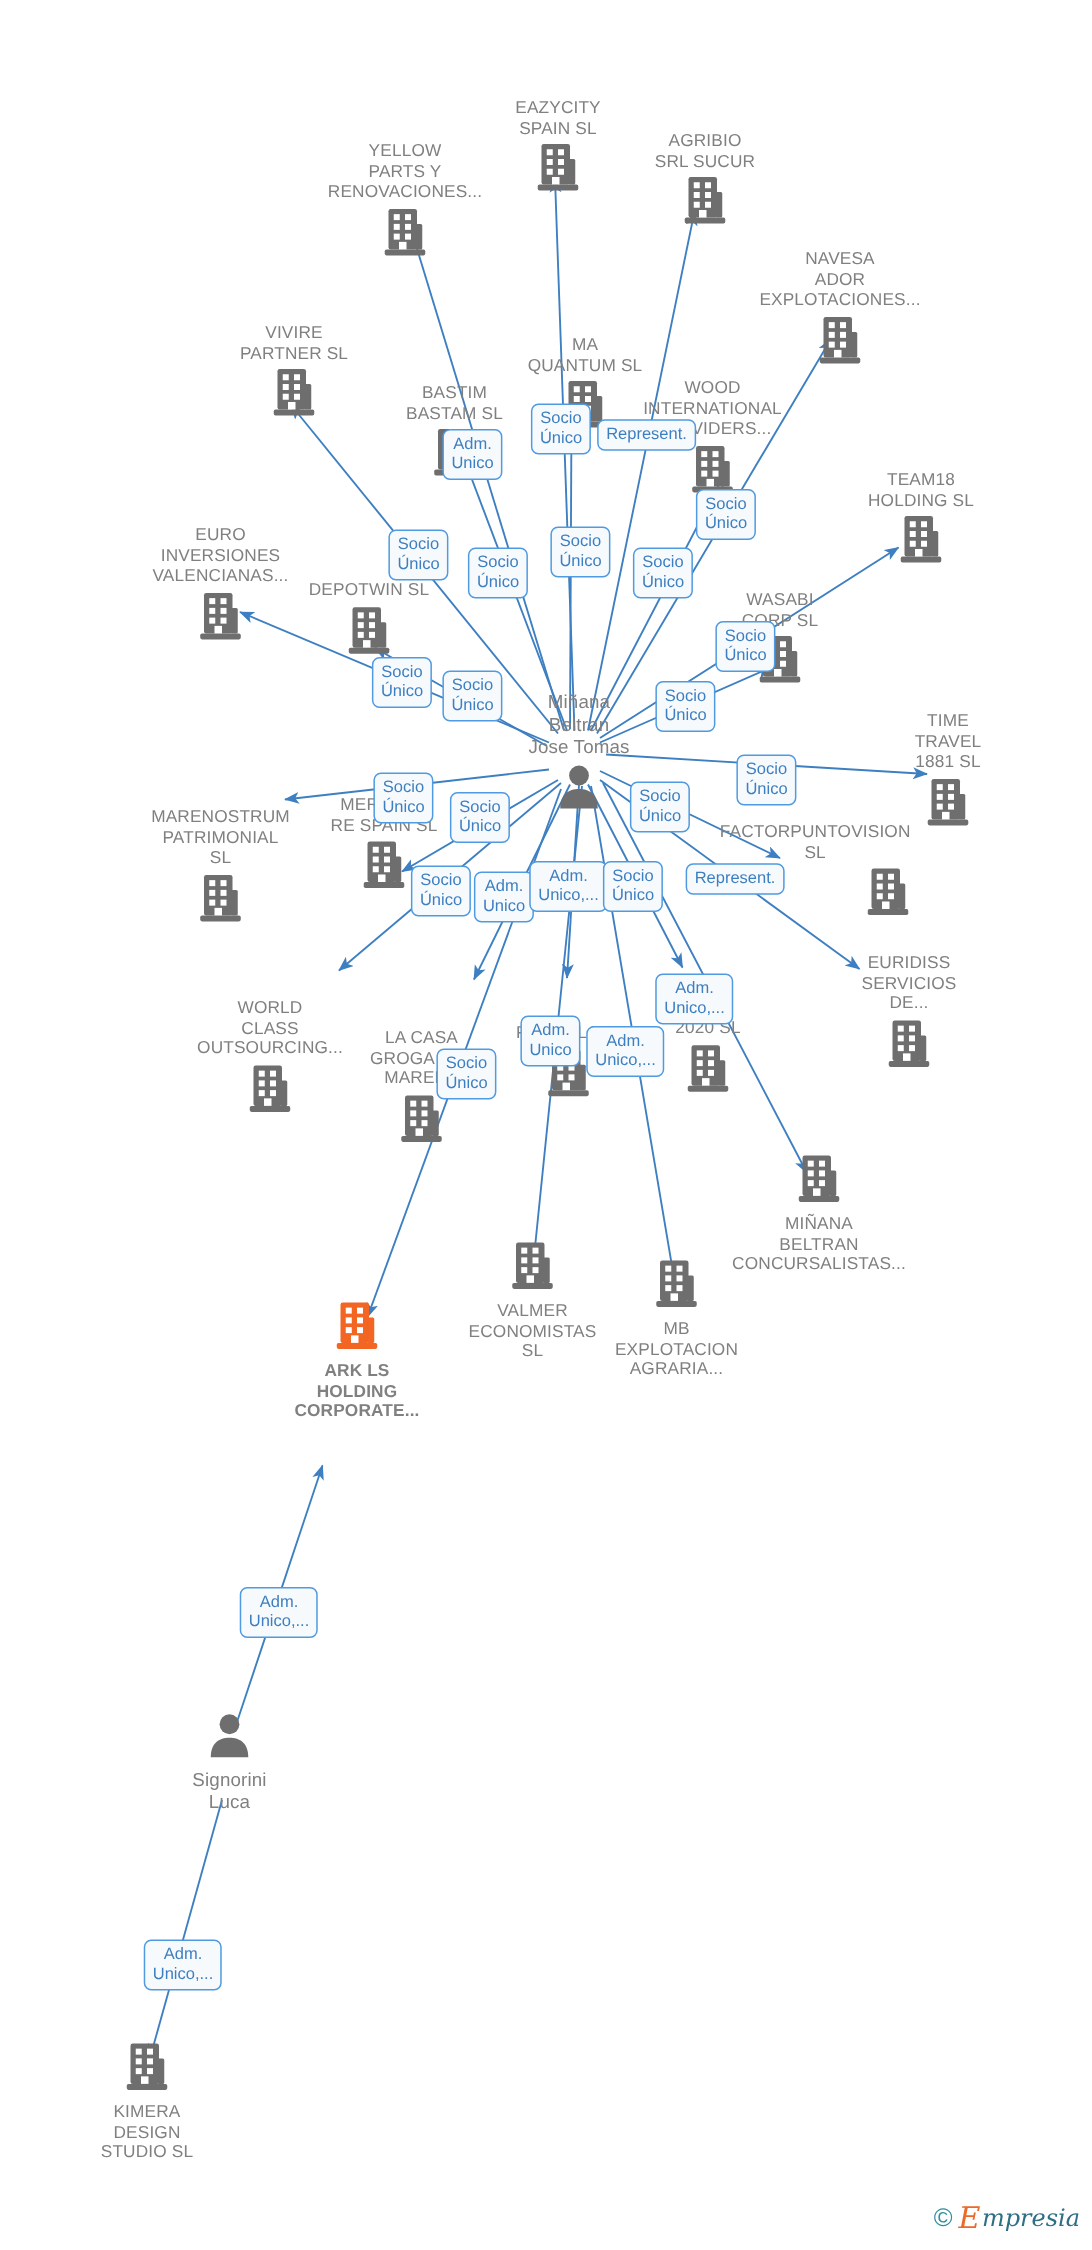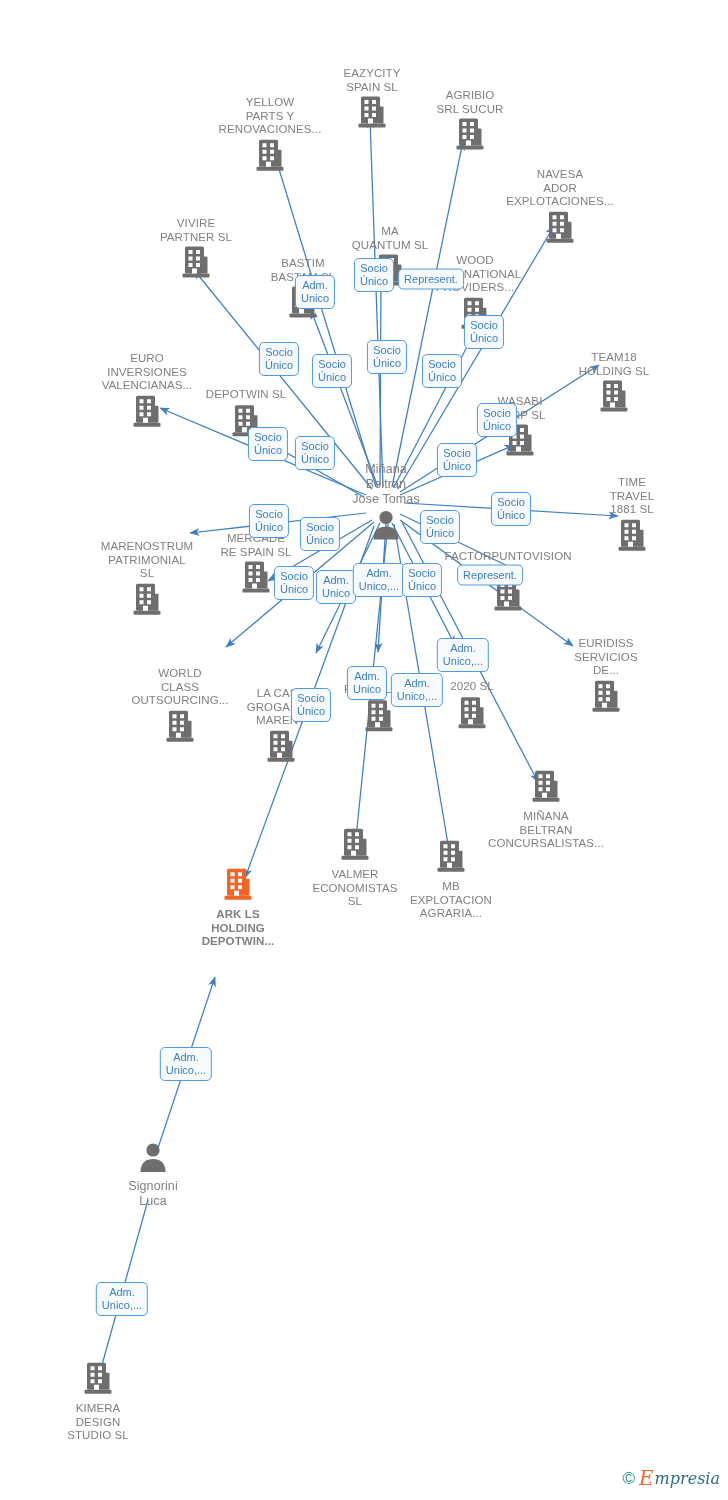--- a/index.html
+++ b/index.html
@@ -12,21 +12,21 @@
         display:flex;flex-direction:column;align-items:center;width:120px;}
   .node .lbl{font-size:11.5px;line-height:13.5px;color:#808080;text-align:center;
              letter-spacing:.1px;white-space:pre-line;}
   .node.below .lbl{order:2;margin-top:2px;}
   .node.above .lbl{order:0;margin-bottom:2px;}
   .ico{order:1;}
 
   .elabel{position:absolute;transform:translate(-50%,-50%);
           background:#f7fafd;border:1.4px solid #4f9ae0;border-radius:5px;
           color:#3d7fc1;font-size:11px;line-height:13px;text-align:center;
-          padding:3px 5px;white-space:pre-line;box-sizing:border-box;}
+          padding:3px 5px;white-space:pre-line;box-sizing:border-box;margin-top:11px;}
 
   .wm{position:absolute;right:8px;bottom:12px;display:flex;align-items:center;gap:4px;}
   .wm .c{color:#2f8f9d;font-size:17px;line-height:17px;}
   .wm .e{color:#ea6a28;font-size:20px;line-height:20px;font-style:italic;
          font-family:"DejaVu Serif",serif;}
   .wm .rest{color:#2f6f86;font-size:16px;line-height:19px;font-style:italic;
             font-family:"DejaVu Serif",serif;margin-left:-3px;}
 </style>
 </head>
 <body>
@@ -211,21 +211,21 @@
               <rect x="15" y="11" width="4" height="4"></rect>
               <rect x="7.5" y="17.5" width="4" height="4"></rect>
               <rect x="15" y="17.5" width="4" height="4"></rect>
               <rect x="11" y="23" width="5" height="5"></rect>
             </g>
           </svg></div>
         <div class="lbl">WOOD
 INTERNATIONAL
 PROVIDERS...</div>
       </div>
-      <div class="node above" style="left: 614px; top: 348px; margin-top: 36px;">
+      <div class="node above" style="left: 614px; top: 348px;">
         <div class="ico"><svg width="30" height="34" viewBox="0 0 30 34" aria-hidden="true">
             <rect x="4" y="1" width="19" height="27" rx="1.5" fill="#6e6e6e"></rect>
             <rect x="1.5" y="28" width="27" height="4" rx="1.2" fill="#6e6e6e"></rect>
             <rect x="22" y="11" width="4.5" height="17" rx="1" fill="#6e6e6e"></rect>
             <g fill="#ffffff">
               <rect x="7.5" y="4.5" width="4" height="4"></rect>
               <rect x="15" y="4.5" width="4" height="4"></rect>
               <rect x="7.5" y="11" width="4" height="4"></rect>
               <rect x="15" y="11" width="4" height="4"></rect>
               <rect x="7.5" y="17.5" width="4" height="4"></rect>
@@ -339,21 +339,21 @@
               <rect x="7.5" y="11" width="4" height="4"></rect>
               <rect x="15" y="11" width="4" height="4"></rect>
               <rect x="7.5" y="17.5" width="4" height="4"></rect>
               <rect x="15" y="17.5" width="4" height="4"></rect>
               <rect x="11" y="23" width="5" height="5"></rect>
             </g>
           </svg></div>
         <div class="lbl">MERCADE
 RE SPAIN  SL</div>
       </div>
-      <div class="node above" style="left: 508px; top: 583px;">
+      <div class="node above" style="left: 547px; top: 583px; align-items: flex-end;">
         <div class="ico"><svg width="30" height="34" viewBox="0 0 30 34" aria-hidden="true">
             <rect x="4" y="1" width="19" height="27" rx="1.5" fill="#6e6e6e"></rect>
             <rect x="1.5" y="28" width="27" height="4" rx="1.2" fill="#6e6e6e"></rect>
             <rect x="22" y="11" width="4.5" height="17" rx="1" fill="#6e6e6e"></rect>
             <g fill="#ffffff">
               <rect x="7.5" y="4.5" width="4" height="4"></rect>
               <rect x="15" y="4.5" width="4" height="4"></rect>
               <rect x="7.5" y="11" width="4" height="4"></rect>
               <rect x="15" y="11" width="4" height="4"></rect>
               <rect x="7.5" y="17.5" width="4" height="4"></rect>
@@ -484,21 +484,21 @@
               <rect x="15" y="4.5" width="4" height="4"></rect>
               <rect x="7.5" y="11" width="4" height="4"></rect>
               <rect x="15" y="11" width="4" height="4"></rect>
               <rect x="7.5" y="17.5" width="4" height="4"></rect>
               <rect x="15" y="17.5" width="4" height="4"></rect>
               <rect x="11" y="23" width="5" height="5"></rect>
             </g>
           </svg></div>
         <div class="lbl" style="font-weight: 700;">ARK LS
 HOLDING
-DEPOTWIN...</div>
+CORPORATE...</div>
       </div>
       <div class="node below" style="left: 355px; top: 868px;">
         <div class="ico"><svg width="30" height="34" viewBox="0 0 30 34" aria-hidden="true">
             <rect x="4" y="1" width="19" height="27" rx="1.5" fill="#6e6e6e"></rect>
             <rect x="1.5" y="28" width="27" height="4" rx="1.2" fill="#6e6e6e"></rect>
             <rect x="22" y="11" width="4.5" height="17" rx="1" fill="#6e6e6e"></rect>
             <g fill="#ffffff">
               <rect x="7.5" y="4.5" width="4" height="4"></rect>
               <rect x="15" y="4.5" width="4" height="4"></rect>
               <rect x="7.5" y="11" width="4" height="4"></rect>

